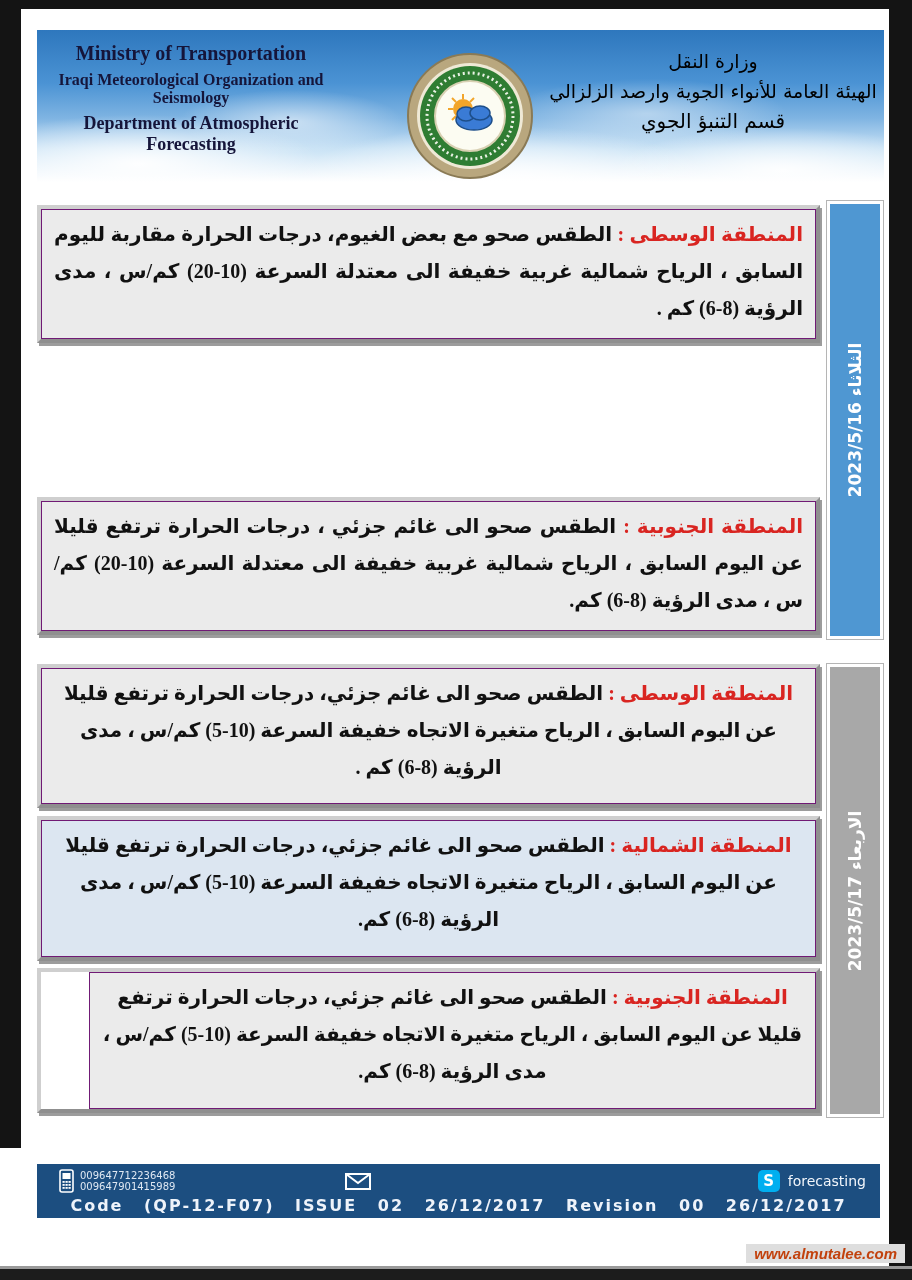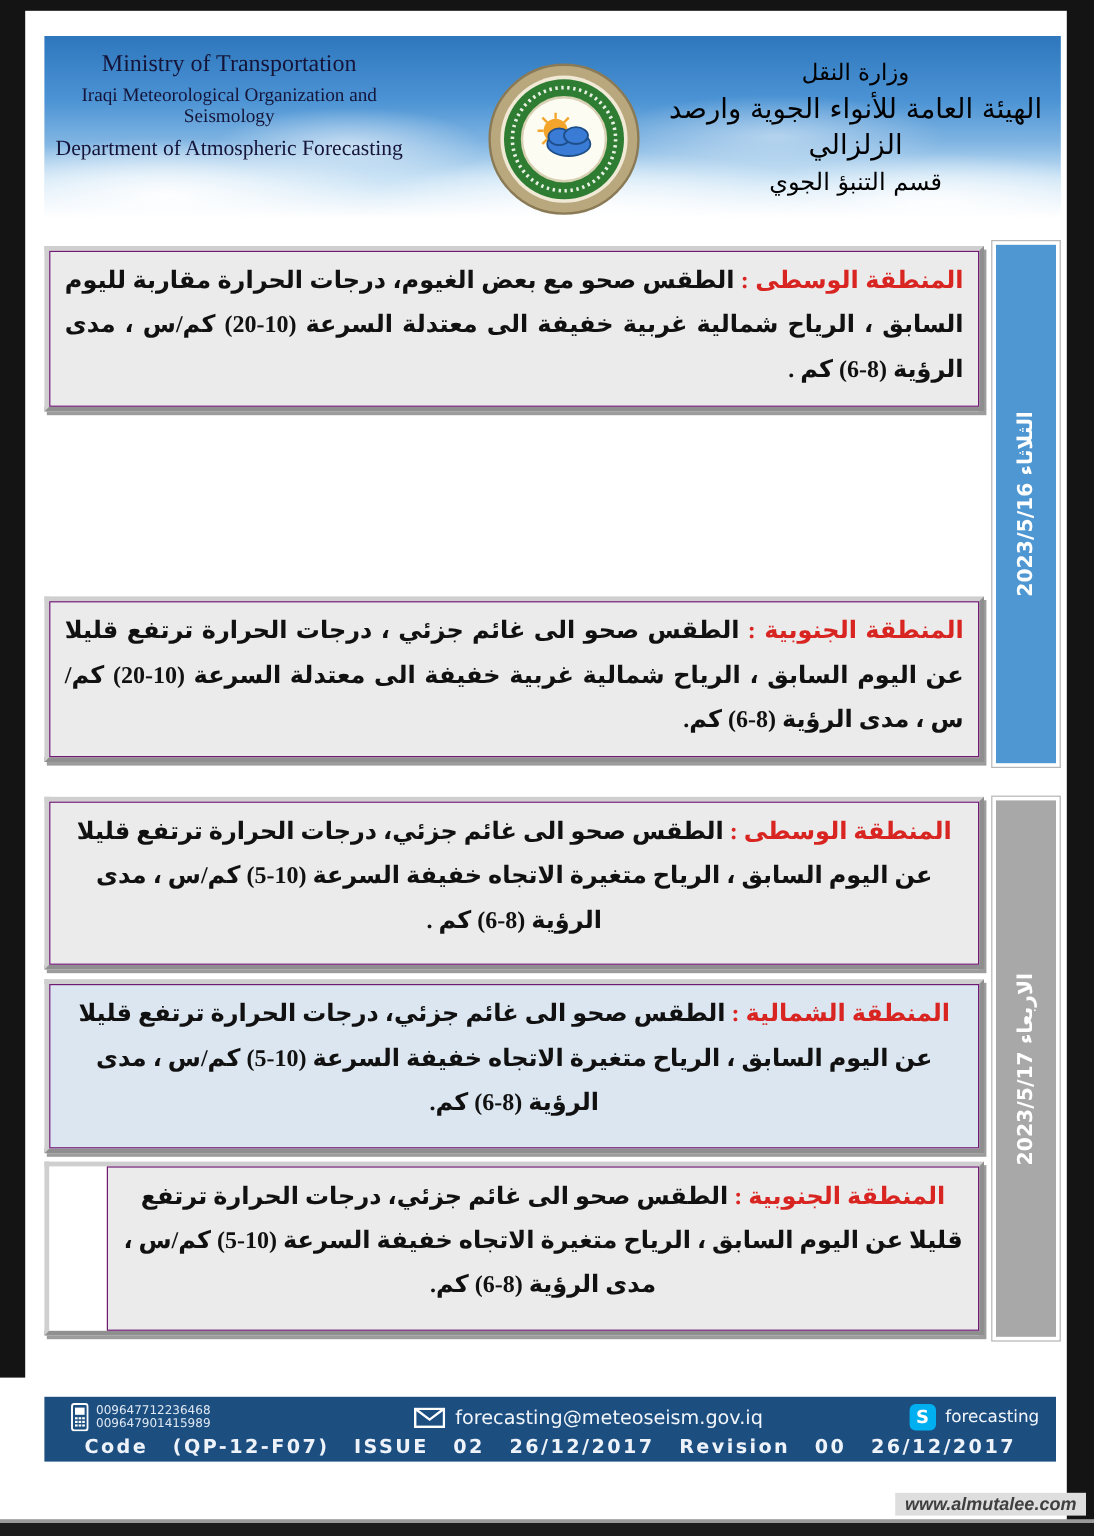--- a/index.html
+++ b/index.html
@@ -14,28 +14,28 @@
   
   .header{position:absolute;left:37px;top:30px;width:847px;height:152px;overflow:hidden;
      background:
        radial-gradient(ellipse 260px 70px at 12% 88%, rgba(255,255,255,.95), rgba(255,255,255,0) 70%),
        radial-gradient(ellipse 300px 80px at 55% 100%, rgba(255,255,255,.95), rgba(255,255,255,0) 70%),
        radial-gradient(ellipse 240px 60px at 88% 92%, rgba(255,255,255,.9), rgba(255,255,255,0) 70%),
        radial-gradient(ellipse 160px 45px at 30% 60%, rgba(255,255,255,.55), rgba(255,255,255,0) 70%),
        radial-gradient(ellipse 200px 50px at 72% 55%, rgba(255,255,255,.45), rgba(255,255,255,0) 70%),
        linear-gradient(180deg,#2e77bd 0%,#4b93d4 35%,#7fb4e2 58%,#c8e2f5 78%,#ffffff 100%);}
   .hdr-en{position:absolute;left:8px;top:12px;width:292px;text-align:center;
-     font-family:"Liberation Serif","DejaVu Serif",serif;color:#15153a;font-weight:normal;}
+     font-family:"Liberation Serif","DejaVu Serif",serif;color:#15153a;font-weight:bold;}
   .hdr-en .l1{font-size:20px;margin-bottom:6px;}
   .hdr-en .l2{font-size:16px;margin-bottom:6px;}
   .hdr-en .l3{font-size:18px;}
   .hdr-ar{position:absolute;right:6px;top:16px;width:330px;text-align:center;direction:rtl;
      color:#000;font-weight:normal;line-height:30px;}
   .hdr-ar .a1{font-size:19px;}
-  .hdr-ar .a2{font-size:23px;}
+  .hdr-ar .a2{font-size:19px;}
   .hdr-ar .a3{font-size:20px;}
   .logo{position:absolute;left:369px;top:22px;width:128px;height:128px;}
   
   .box{position:absolute;left:37px;width:783px;background:#ffffff;
        border:4px solid;border-color:#cfcfcf #8f8f8f #8f8f8f #cfcfcf;
        box-shadow:2px 3px 0 #9c9c9c;box-sizing:border-box;}
   .box-in{width:100%;height:100%;box-sizing:border-box;border:1px solid #701a75;
        direction:rtl;padding:6px 12px 0 12px;
        font-family:"Liberation Serif","DejaVu Sans",serif;
        font-weight:bold;font-size:20px;line-height:37px;color:#111;}
@@ -58,21 +58,21 @@
   .f-row1{display:flex;align-items:center;height:32px;padding:2px 14px 0 22px;box-sizing:border-box;}
   .f-phones{display:flex;align-items:center;gap:6px;}
   .f-nums{font-size:10px;line-height:11px;color:#dfe8f2;}
   .f-mail{display:flex;align-items:center;gap:8px;margin:0 auto 0 170px;font-size:16px;}
   .f-skype{display:flex;align-items:center;gap:8px;font-size:14px;}
   .skype-badge{width:22px;height:22px;border-radius:5px;background:#00aff0;color:#fff;
       display:flex;align-items:center;justify-content:center;font-weight:bold;font-size:15px;}
   .f-row2{text-align:center;font-size:16px;font-weight:bold;letter-spacing:2px;word-spacing:13px;
       color:#eef3fa;}
   
-  .watermark{position:absolute;right:7px;bottom:17px;background:#dedede;color:#404040;
+  .watermark{position:absolute;right:7px;bottom:17px;background:#dedede;color:#c2410c;
       font-size:15px;font-style:italic;font-weight:bold;padding:1px 8px;z-index:5;
       font-family:"Liberation Sans",sans-serif;}
 </style>
 </head>
 <body>
 
 <div class="page">
 
   <div class="header">
     <div class="hdr-en">
@@ -177,21 +177,20 @@
         <div class="f-nums">
           <div>009647712236468</div>
           <div>009647901415989</div>
         </div>
       </div>
       <div class="f-mail">
         <svg width="26" height="17" viewBox="0 0 26 17">
           <rect x="1" y="1" width="24" height="15" fill="none" stroke="#ffffff" stroke-width="2"></rect>
           <polyline points="1,1 13,10 25,1" fill="none" stroke="#ffffff" stroke-width="2"></polyline>
         </svg>
-        <span>forecasting@meteoseism.gov.iq</span>
       </div>
       <div class="f-skype">
         <div class="skype-badge">S</div>
         <span>forecasting</span>
       </div>
     </div>
     <div class="f-row2">Code (QP-12-F07) ISSUE 02 26/12/2017 Revision 00 26/12/2017</div>
   </div>
 
   <div class="watermark">www.almutalee.com</div>

